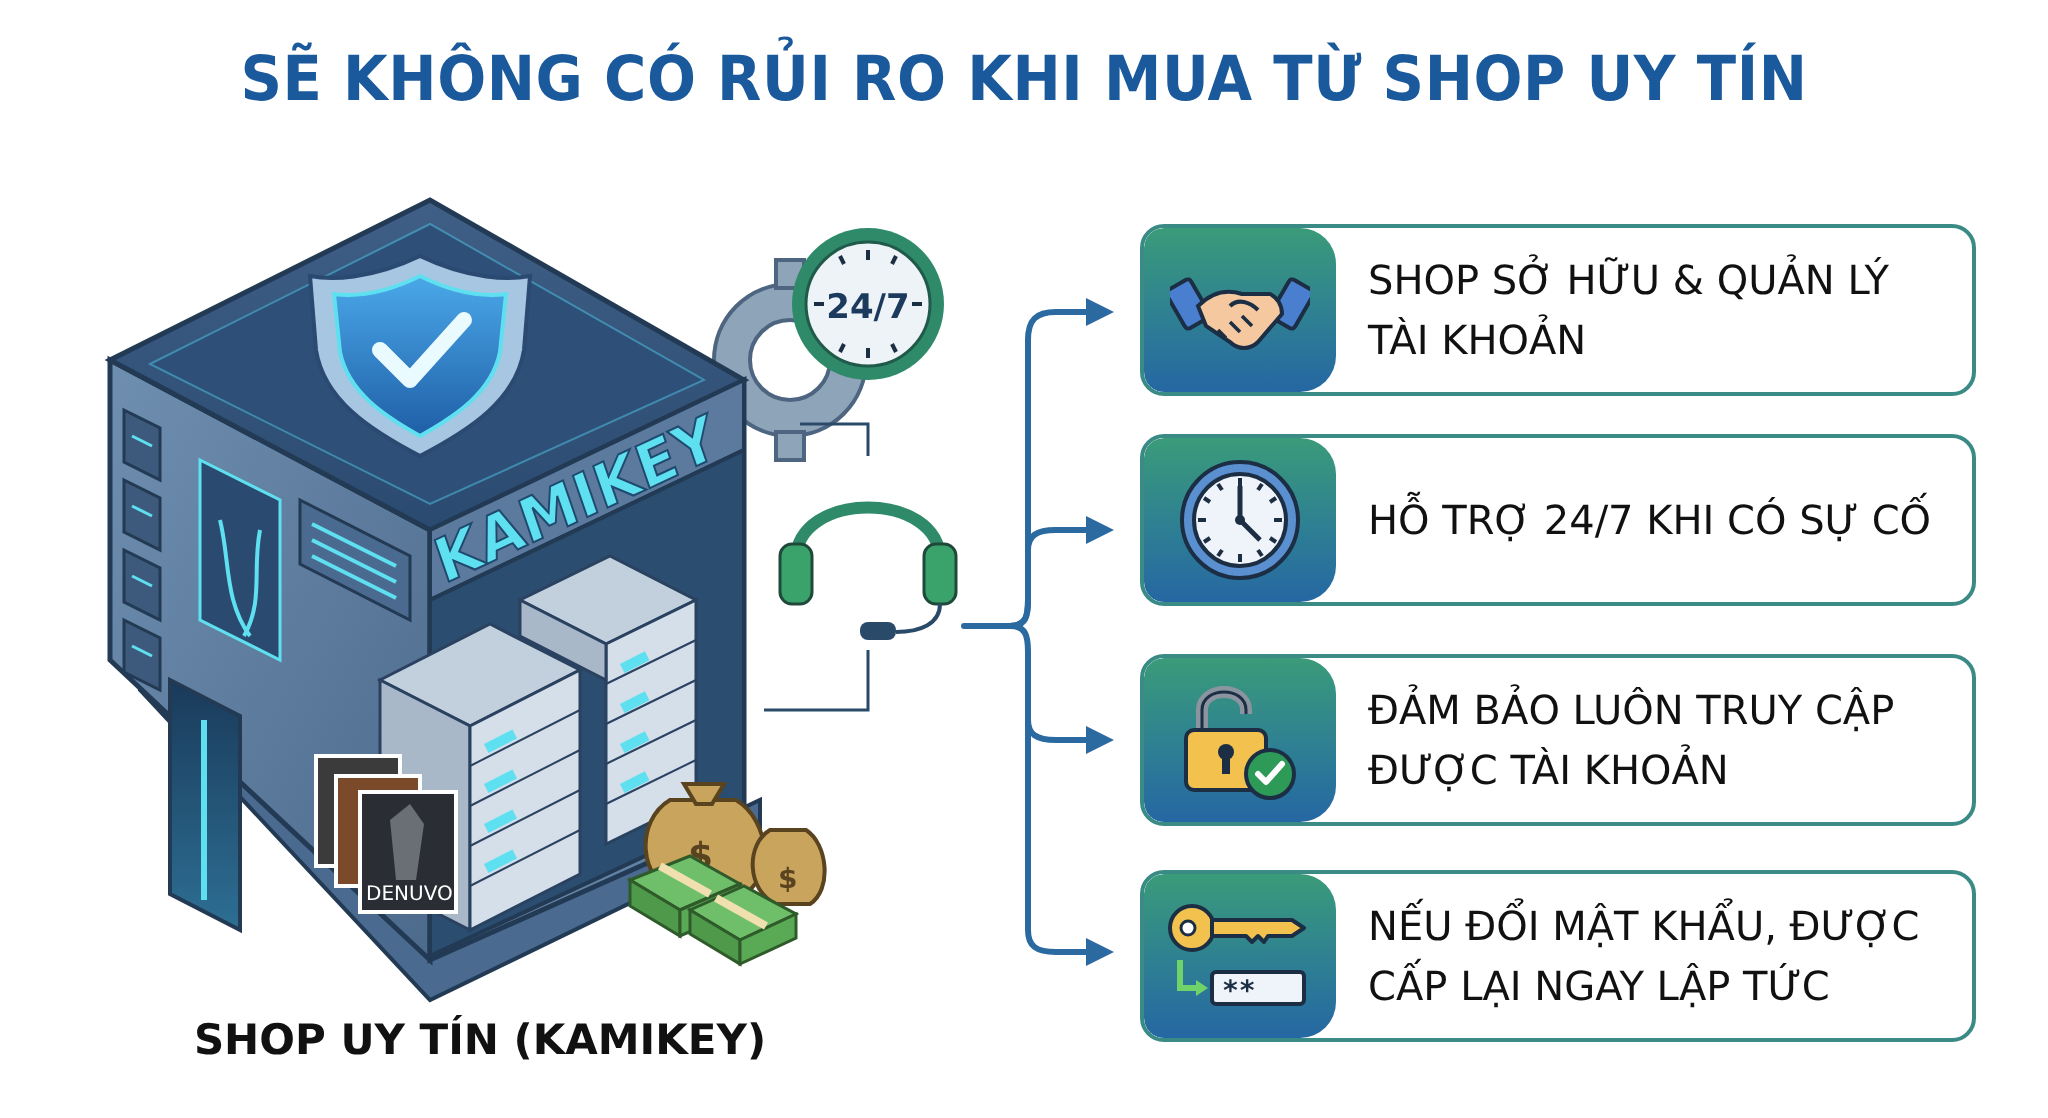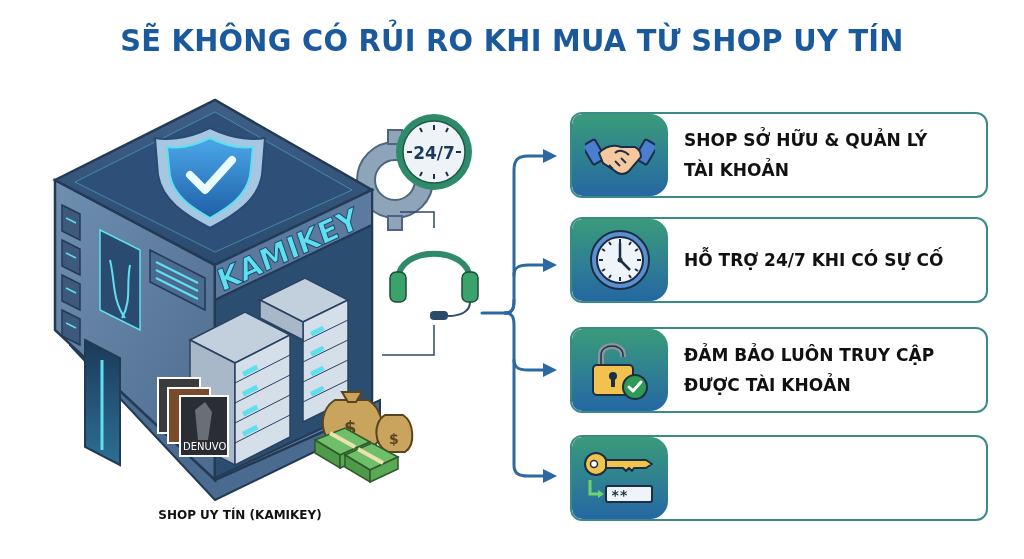--- a/index.html
+++ b/index.html
@@ -1,23 +1,23 @@
 <!DOCTYPE html>
 <html><head>
 <meta charset="utf-8">
 <style>
   html,body{margin:0;padding:0;}
   body{width:1024px;height:559px;background:#ffffff;position:relative;overflow:hidden;font-family:"DejaVu Sans","Liberation Sans",sans-serif;}
   .title{position:absolute;left:0;top:22px;width:1024px;text-align:center;font-weight:bold;font-size:31px;color:#1a5a9c;letter-spacing:0.3px;font-family:"DejaVu Sans",sans-serif;transform:scaleX(0.93);transform-origin:center;}
   .illus{position:absolute;left:0;top:0;width:560px;height:559px;}
-  .shop-label{position:absolute;left:60px;top:508px;width:360px;text-align:center;font-weight:bold;font-size:12px;color:#111;font-family:"DejaVu Sans",sans-serif;}
+  .shop-label{position:absolute;left:60px;top:508px;width:360px;text-align:center;font-weight:bold;font-size:21px;color:#111;font-family:"DejaVu Sans",sans-serif;}
   .connector{position:absolute;left:0;top:0;width:1024px;height:559px;pointer-events:none;}
   .feature{position:absolute;left:570px;width:418px;height:86px;border:2px solid #3a8a86;border-radius:12px;background:#fff;box-sizing:border-box;overflow:hidden;display:flex;align-items:center;}
   .feature .icon-panel{width:96px;height:100%;background:linear-gradient(180deg,#3a9b79 0%,#2e7f93 55%,#2567a3 100%);display:flex;align-items:center;justify-content:center;flex-shrink:0;border-radius:10px 18px 18px 10px;}
-  .feature .text{padding-left:16px;font-weight:bold;font-size:17px;line-height:30px;color:#111;font-family:"DejaVu Sans",sans-serif;white-space:pre-line;}
+  .feature .text{padding-left:16px;font-weight:normal;font-size:20px;line-height:30px;color:#111;font-family:"DejaVu Sans",sans-serif;white-space:pre-line;}
   #f1{top:112px;} #f2{top:217px;} #f3{top:327px;} #f4{top:435px;}
 </style>
 </head>
 <body>
 
 <div class="title">SẼ KHÔNG CÓ RỦI RO KHI MUA TỪ SHOP UY TÍN</div>
 
 <svg class="illus" viewBox="0 0 560 559" xmlns="http://www.w3.org/2000/svg">
   <defs>
     <linearGradient id="wallL" x1="0" y1="0" x2="1" y2="1">
@@ -262,13 +262,15 @@
     <svg width="76" height="64" viewBox="0 0 76 64">
       <circle cx="14" cy="18" r="11" fill="#f2c14e" stroke="#1c2e44" stroke-width="2"></circle>
       <circle cx="12" cy="18" r="3.5" fill="#ffffff" stroke="#1c2e44" stroke-width="1.5"></circle>
       <path d="M24,14 L64,14 L70,18 L64,22 L52,22 L50,25 L47,22 L44,25 L41,22 L24,22 Z" fill="#f2c14e" stroke="#1c2e44" stroke-width="2" stroke-linejoin="round"></path>
       <path d="M8,34 L8,48 L18,48" fill="none" stroke="#6fd36a" stroke-width="3"></path>
       <polygon points="16,44 22,48 16,52" fill="#6fd36a"></polygon>
       <rect x="24" y="40" width="46" height="16" rx="2" fill="#eef4fa" stroke="#1c2e44" stroke-width="2"></rect>
       <text x="29" y="54" font-family="DejaVu Sans Mono, monospace" font-weight="bold" font-size="14" fill="#1c2e44">**</text>
     </svg>
   </div>
+  <div class="text">NẾU ĐỔI MẬT KHẨU, ĐƯỢC
+CẤP LẠI NGAY LẬP TỨC</div>
 </div>
 
 </body></html>

